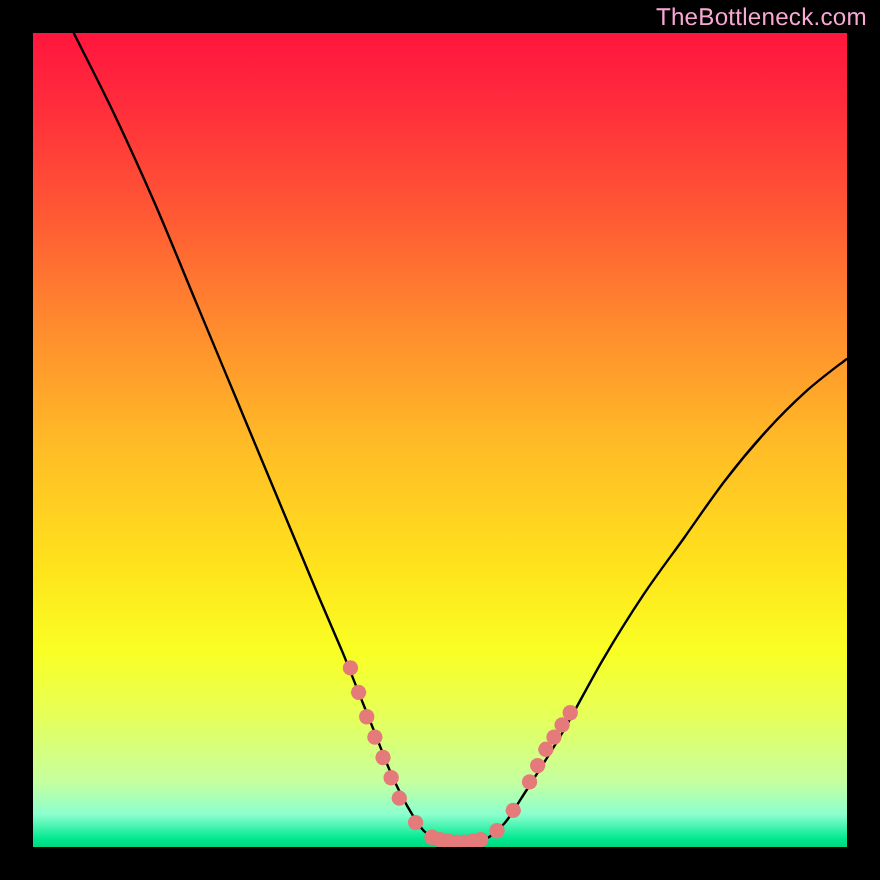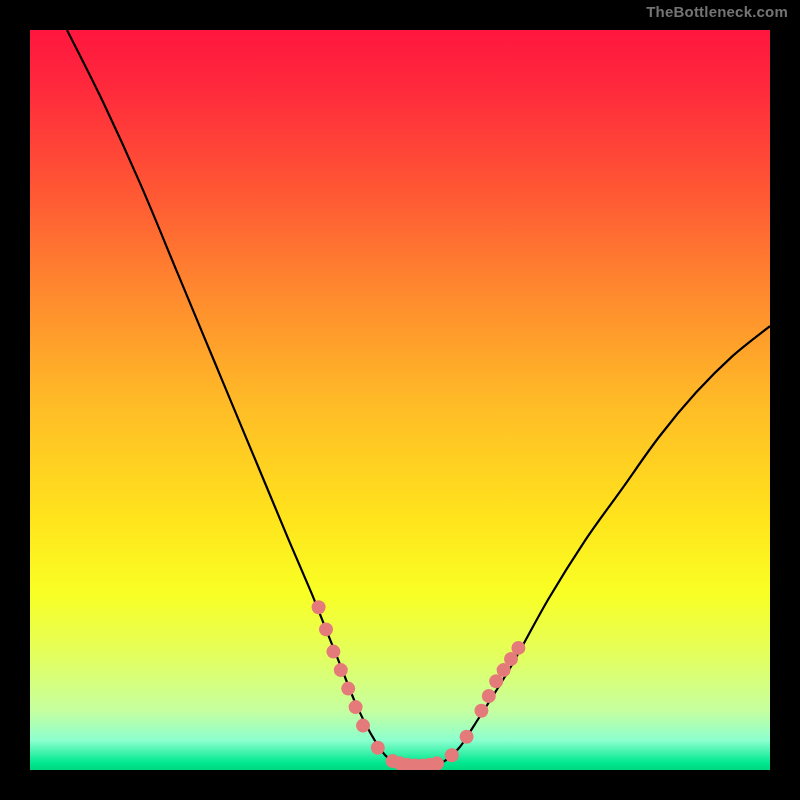--- a/index.html
+++ b/index.html
@@ -54,23 +54,23 @@
     top: 0;
     width: 740px;
     height: 740px;
     overflow: visible;
   }
   .watermark {
     position: absolute;
     top: 3px;
     right: 12px;
     font-family: Arial, Helvetica, sans-serif;
-    font-size: 15px;
-    font-weight: 700;
-    color: #737373;
+    font-size: 22px;
+    font-weight: 400;
+    color: #f9a8d4;
     letter-spacing: 0.2px;
     user-select: none;
   }
 </style>
 </head>
 <body>
 
 <div class="frame">
   <div class="watermark">TheBottleneck.com</div>
 

